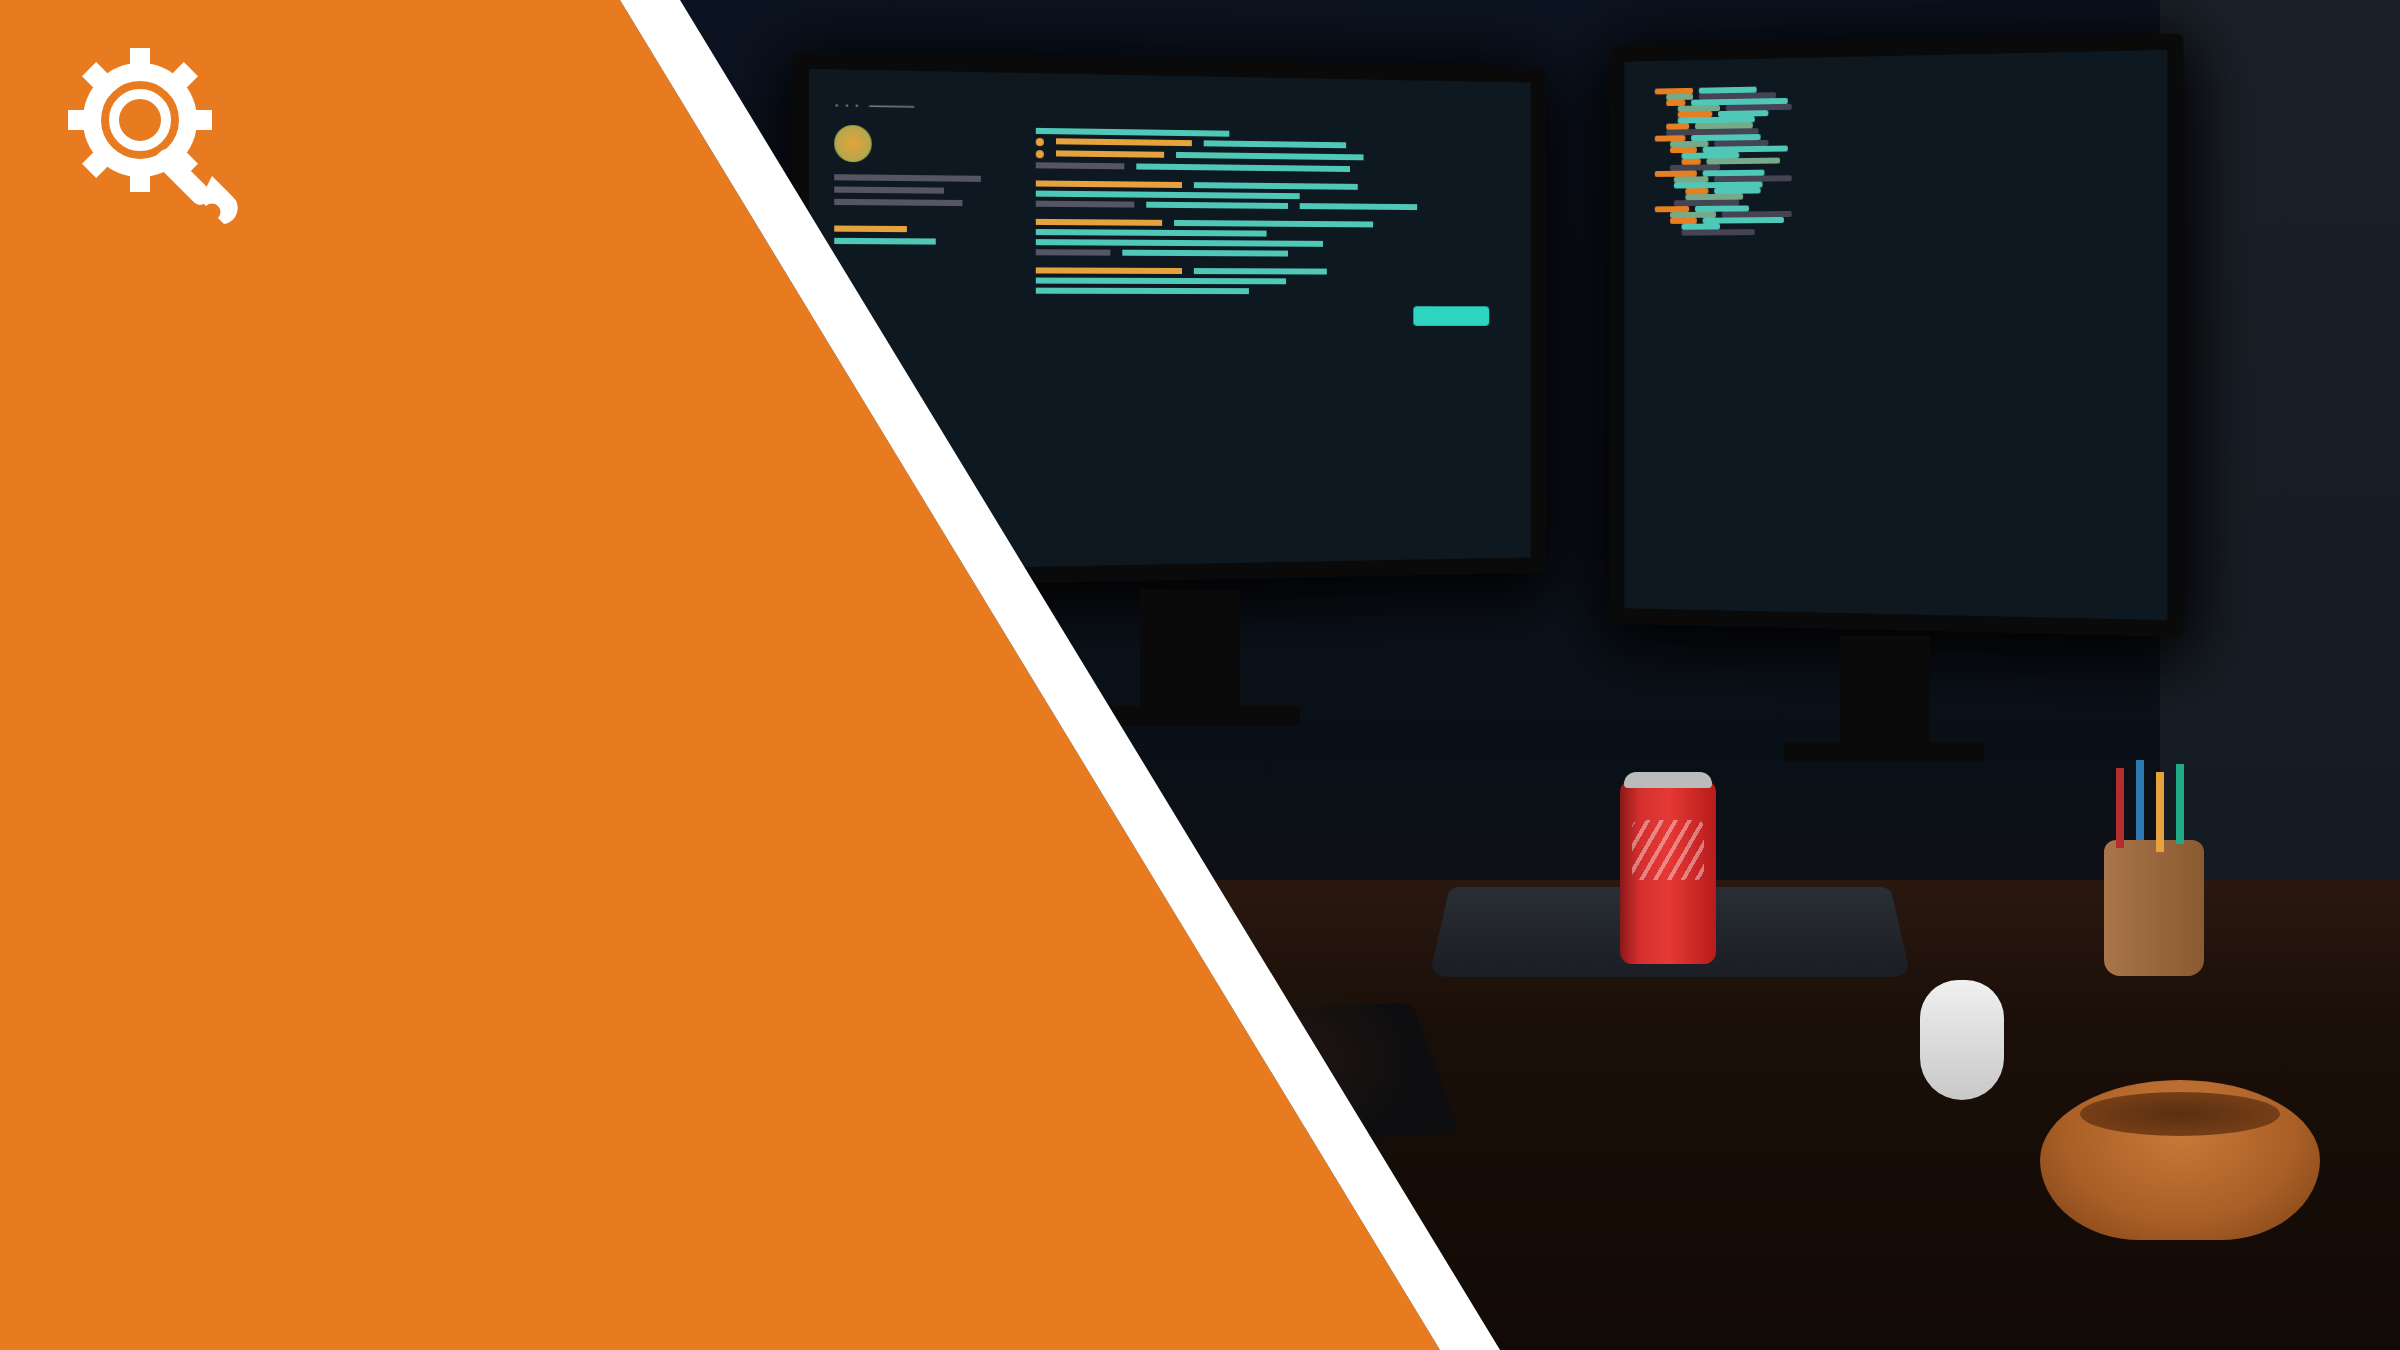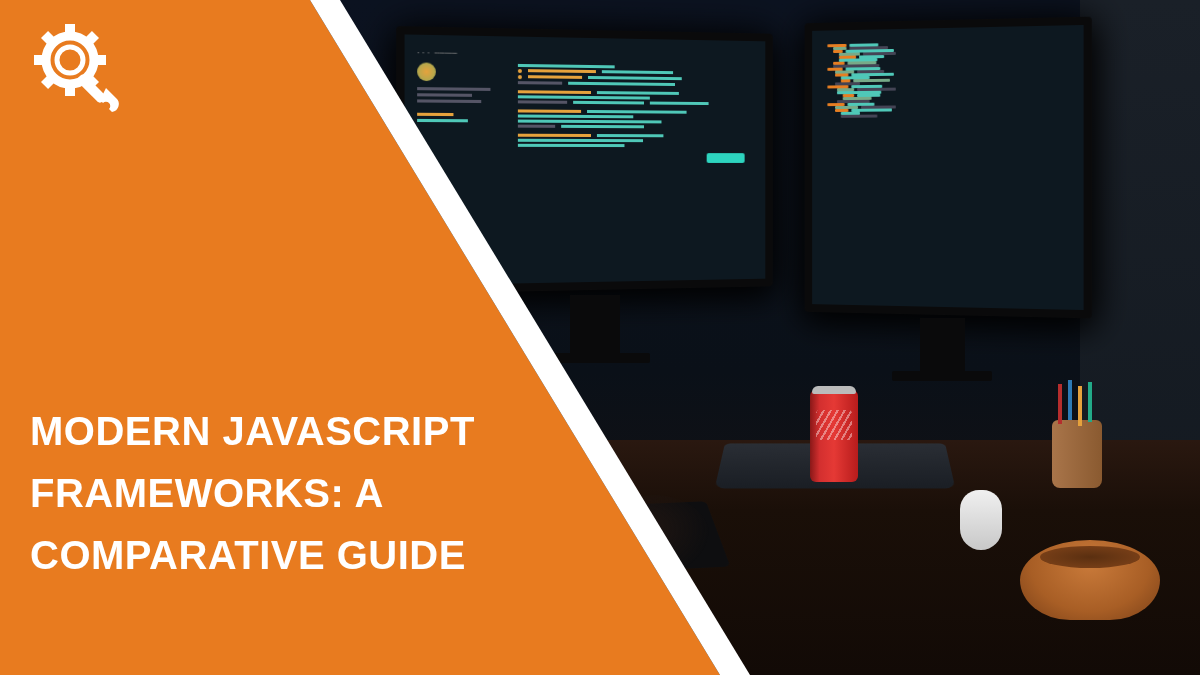--- a/index.html
+++ b/index.html
@@ -429,15 +429,14 @@
         <circle cx="42" cy="42" r="13" fill="#e87b1f"></circle>
         <circle cx="42" cy="42" r="13" fill="none" stroke="#fff" stroke-width="5"></circle>
 
         <rect x="55" y="55" width="34" height="10" rx="4" transform="rotate(45 55 55)"></rect>
 
         <path d="M78 70 l10 10 a8 8 0 0 1 -4 14 l-3 -3 a4 4 0 0 0 -6 -6 l-3 -3 z"></path>
       </g>
     </svg>
   </div>
 
-  <div class="title">MODERN JAVASCRIPT FRAMEWORKS: A COMPARATIVE GUIDE</div>
 
 </div>
 
 </body></html>

